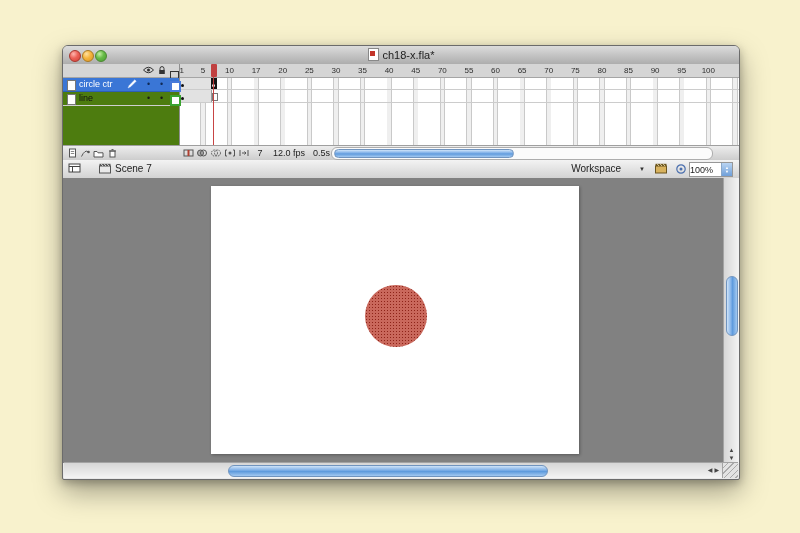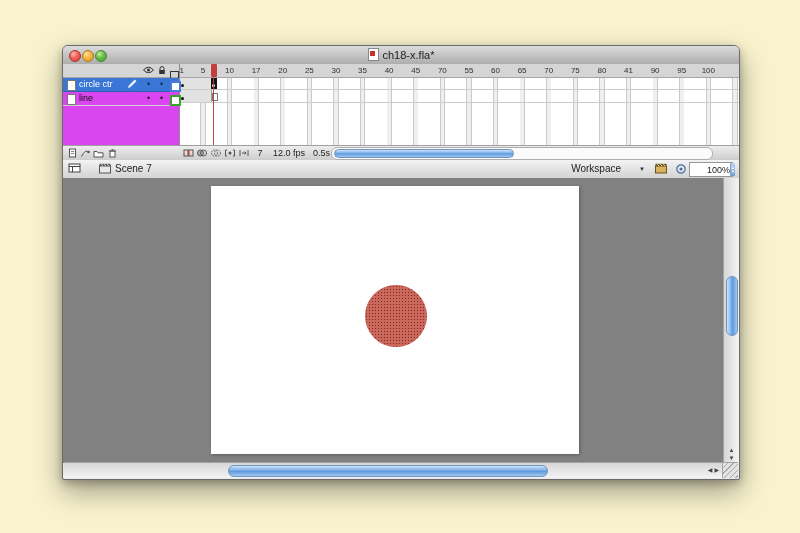--- a/index.html
+++ b/index.html
@@ -42,21 +42,21 @@
   .row-border1{position:absolute;left:116px;right:0;top:25px;height:1px;background:#cccccc;}
   .row-border2{position:absolute;left:116px;right:0;top:38px;height:1px;background:#cccccc;}
   .frame-span{position:absolute;background:#e2e2e2;border-right:1px solid #9a9a9a;height:12px;}
   .kf-dot{position:absolute;width:3px;height:3px;border-radius:50%;background:#111;}
   .sel-frame{position:absolute;background:#141414;}
   .sel-frame .kf-dot{background:#f4f4f4;left:1px;bottom:2px;}
   .end-rect{position:absolute;width:4px;height:6px;background:#ffffff;border:1px solid #777;}
   .playhead{position:absolute;top:0;width:6px;height:13px;background:#c04040;border-radius:1px;}
   .playhead-line{position:absolute;top:13px;width:1px;height:69px;background:rgba(196,58,58,.95);}
   
-  .layer-panel{position:absolute;left:0;top:0;width:116px;height:82px;background:#d946ef;border-right:1px solid #8f8f8f;}
+  .layer-panel{position:absolute;left:0;top:0;width:116px;height:82px;background:#4d7c0f;border-right:1px solid #8f8f8f;}
   .layer-header{position:relative;height:13px;background:#d5d5d5;border-bottom:1px solid #a5a5a5;}
   .hdr-ic{position:absolute;top:2px;}
   .hdr-eye{left:80px;} .hdr-lock{left:95px;} .hdr-box{left:107px;}
   .box-outline{display:inline-block;width:7px;height:7px;border:1px solid #333;background:transparent;}
   .layer-row{position:relative;height:13px;border-bottom:1px solid #cfcfcf;font-size:9px;color:#111;}
   .layer-row.selected{background:#3a76d6;color:#fff;border-bottom-color:#2d5fb2;}
   .layer-doc{position:absolute;left:4px;top:2px;width:7px;height:9px;background:#fdfdfd;border:1px solid #777;}
   .layer-name{position:absolute;left:16px;top:1px;white-space:nowrap;}
   .pencil{position:absolute;left:64px;top:1px;}
   .dot-col{position:absolute;top:0;font-size:9px;line-height:13px;}
@@ -77,21 +77,21 @@
     background:linear-gradient(to bottom,#cfe4f9,#82b2e9 40%,#629bdd 55%,#5f9bdd 55%,#a3c9f1);border:1px solid #7094bf;}
   
   .edit-bar{position:absolute;left:0;top:114px;right:0;height:18px;background:linear-gradient(#f3f3f3,#d3d3d3);border-bottom:1px solid #8a8a8a;font-size:10px;color:#1c1c1c;}
   .eb-toggle{position:absolute;left:5px;top:3px;}
   .scene-crumb{position:absolute;left:36px;top:3px;display:flex;align-items:center;gap:4px;}
   .ws-btn{position:absolute;right:94px;top:3px;display:flex;align-items:center;gap:18px;cursor:default;}
   .ws-arrow{font-size:6px;color:#333;}
   .eb-ic1{position:absolute;right:72px;top:3px;}
   .eb-ic2{position:absolute;right:52px;top:3px;}
   .zoom-box{position:absolute;right:6px;top:2px;width:42px;height:13px;background:#fff;border:1px solid #979797;display:flex;align-items:center;}
-  .zoom-val{flex:1;text-align:left;padding-left:17px;font-size:9px;}
+  .zoom-val{flex:1;text-align:left;padding-left:0;font-size:9px;}
   .zoom-stepper{width:10px;height:100%;background:linear-gradient(#b9d4f2,#6f9fd9);border-left:1px solid #8aa8c9;display:flex;flex-direction:column;align-items:center;justify-content:center;line-height:4px;}
   .zoom-stepper span{font-size:4px;color:#fff;display:block;}
   
   .stage-area{position:absolute;left:0;top:132px;right:0;bottom:16px;background:#818181;overflow:hidden;}
   .stage{position:absolute;left:148px;top:8px;width:368px;height:268px;background:#ffffff;box-shadow:1px 1px 3px rgba(0,0,0,.3);}
   .red-circle{
     position:absolute;left:154px;top:99px;width:62px;height:62px;border-radius:50%;
     background-color:#c9685c;
     background-image:radial-gradient(circle,#8e2318 42%,rgba(0,0,0,0) 45%);
     background-size:3px 3px;
@@ -150,21 +150,21 @@
         <span class="ruler-num" style="left: 183.54px;">35</span>
         <span class="ruler-num" style="left: 210.14px;">40</span>
         <span class="ruler-num" style="left: 236.74px;">45</span>
         <span class="ruler-num" style="left: 263.34px;">70</span>
         <span class="ruler-num" style="left: 289.94px; text-align: right;">55</span>
         <span class="ruler-num" style="left: 316.54px;">60</span>
         <span class="ruler-num" style="left: 343.14px;">65</span>
         <span class="ruler-num" style="left: 369.74px;">70</span>
         <span class="ruler-num" style="left: 396.34px;">75</span>
         <span class="ruler-num" style="left: 422.94px;">80</span>
-        <span class="ruler-num" style="left: 449.54px;">41</span>
+        <span class="ruler-num" style="left: 449.54px;">85</span>
         <span class="ruler-num" style="left: 476.14px;">90</span>
         <span class="ruler-num" style="left: 502.74px;">95</span>
         <span class="ruler-num" style="left: 529.34px;">100</span>
       </div>
     <div class="playhead-line" style="left:150px;"></div>
 
     <div class="layer-panel">
       <div class="layer-header">
         <span class="hdr-ic hdr-eye">
           <svg width="11" height="8" viewBox="0 0 11 8">

